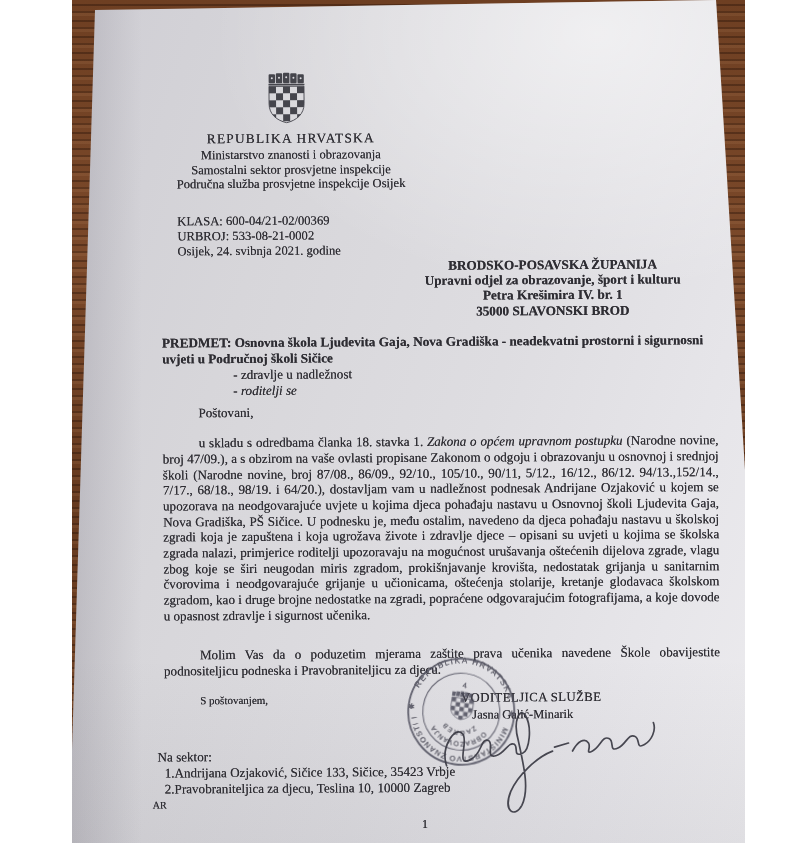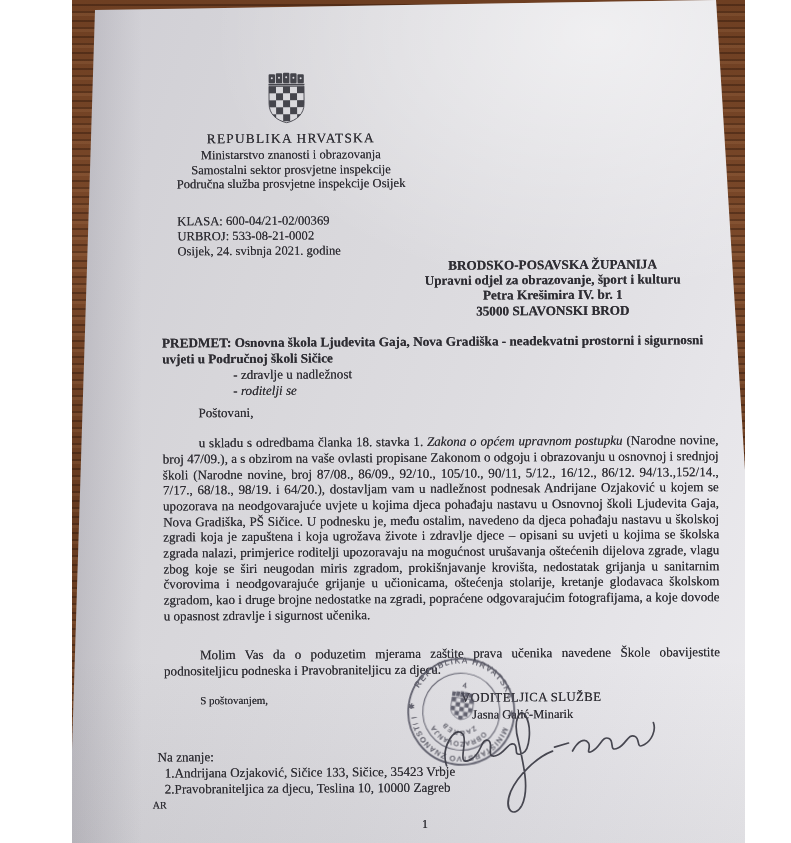--- a/index.html
+++ b/index.html
@@ -140,20 +140,20 @@
           <rect x="67.4" y="42.8" width="3.6" height="4.4" fill="#4b4b5a"></rect>
           <path d="M51,48.5 H73 V58 C73,64.5 68.5,68.5 62,70 C55.5,68.5 51,64.5 51,58 Z" fill="url(#chk2)" stroke="#4b4b5a" stroke-width="0.7"></path>
         </g>
       </g>
     </svg>
 
     <svg class="abs sigscript" width="230" height="138" viewBox="0 0 230 138">
       <path d="M14,80 C8,62 22,40 30,48 C37,55 22,82 38,74 C50,68 48,52 56,55 C62,58 52,74 64,70 C73,67 76,56 82,59 C86,62 80,72 90,68 C97,65 100,42 93,30 C88,22 80,34 86,56 C91,80 97,104 89,120 C82,133 70,126 78,106 C85,90 104,72 120,66 M122,62 L136,58 M140,66 C145,57 152,52 156,58 C159,63 152,70 160,66 C168,62 170,50 177,54 C182,57 176,68 186,63 C194,59 196,48 203,52 C208,55 203,65 212,60 C219,56 224,46 221,38" fill="none" stroke="#3a3a44" stroke-width="1.7" stroke-linecap="round" stroke-linejoin="round"></path>
     </svg>
 
-    <div class="abs cc-label">Na znanje:</div>
+    <div class="abs cc-label">Na sektor:</div>
     <div class="abs cc-1">1.Andrijana Ozjaković, Sičice 133, Sičice, 35423 Vrbje</div>
     <div class="abs cc-2">2.Pravobraniteljica za djecu, Teslina 10, 10000 Zagreb</div>
     <div class="abs initials">AR</div>
 
     <div class="abs pagenum">1</div>
   </div>
 </div>
 
 </body></html>

